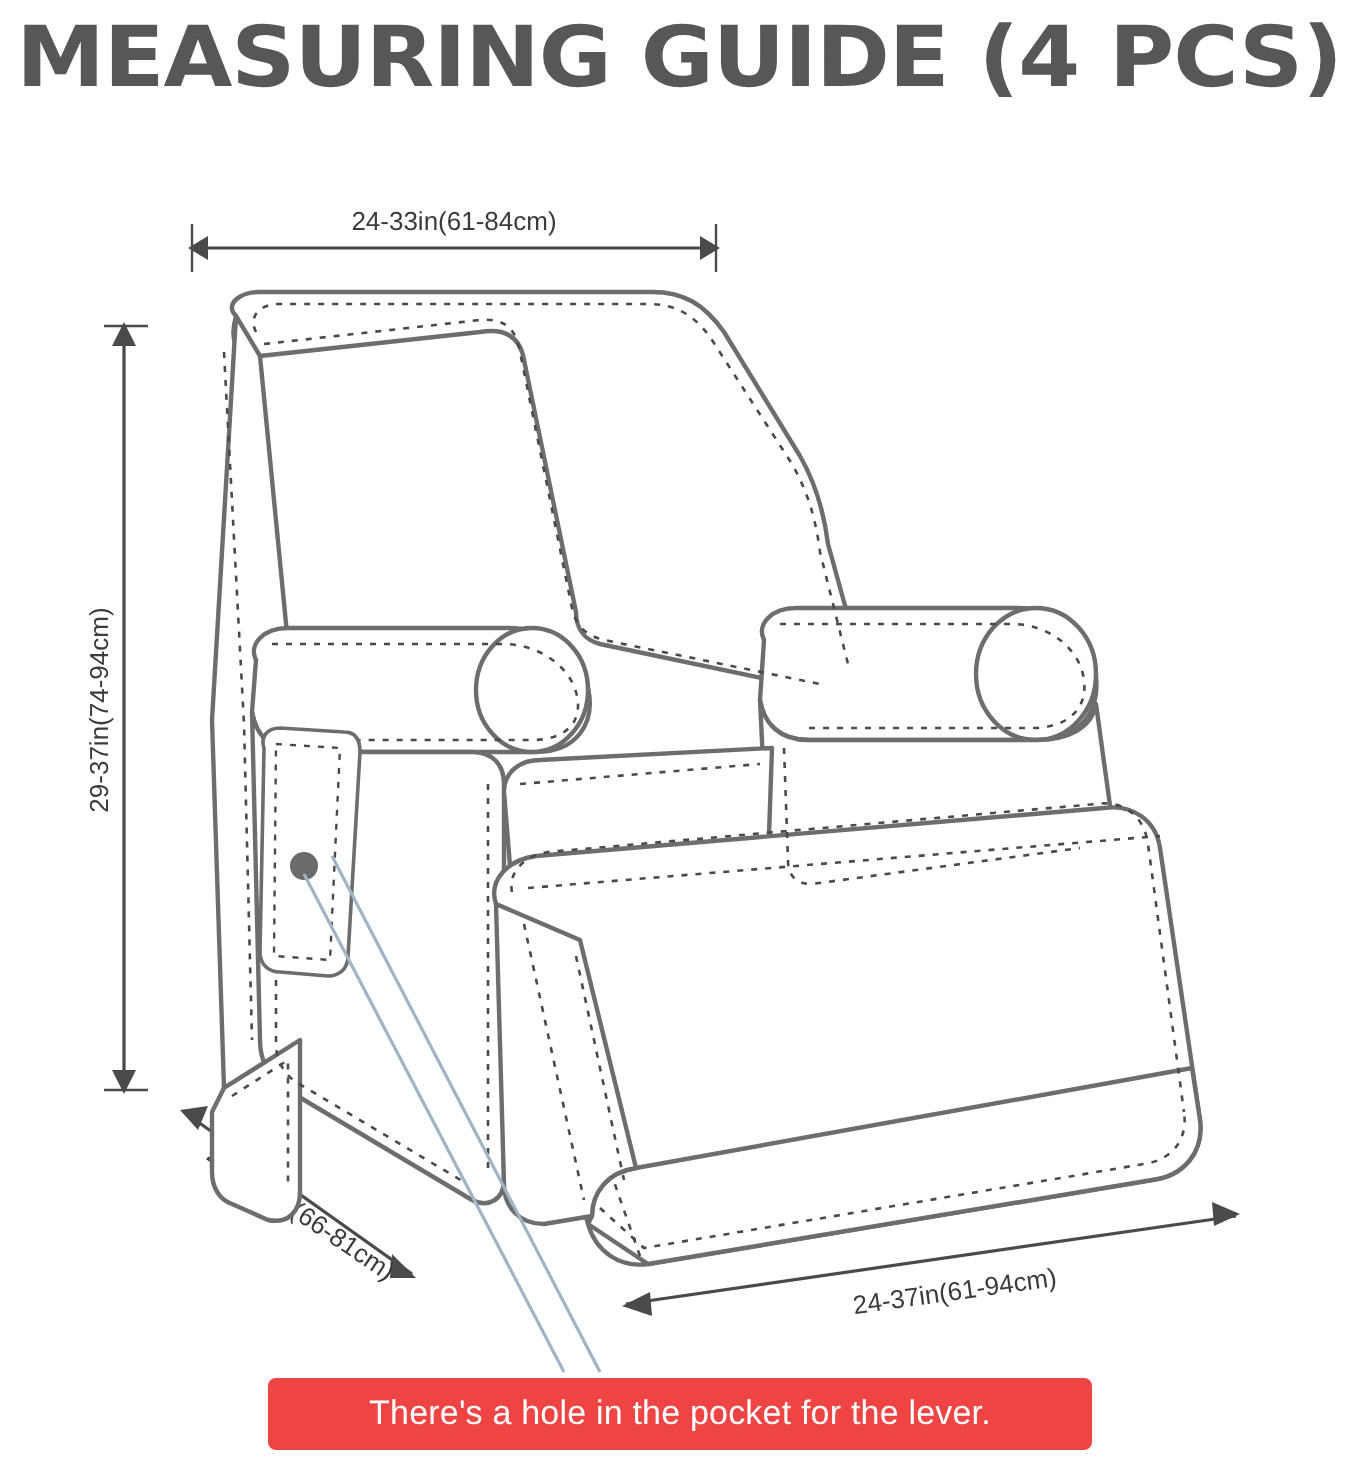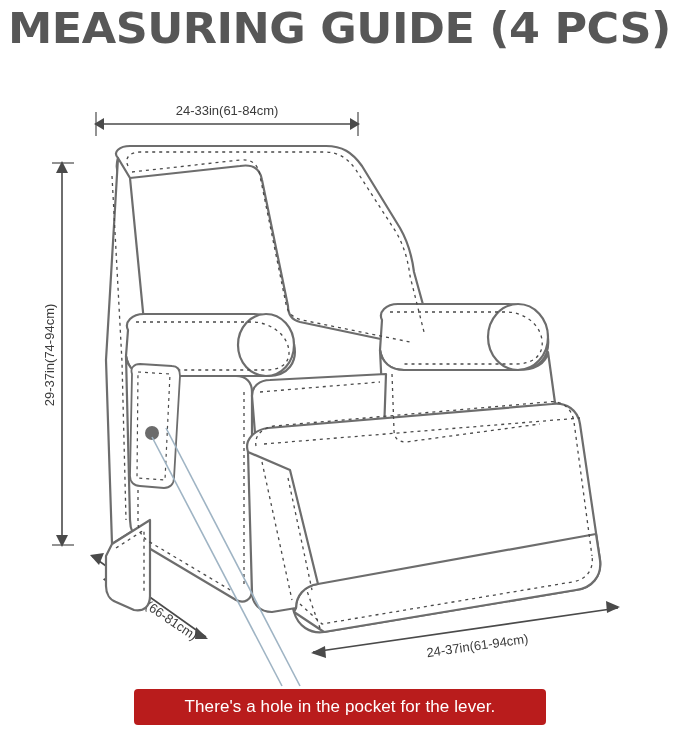--- a/index.html
+++ b/index.html
@@ -47,21 +47,21 @@
     font-family: "Liberation Sans", sans-serif;
     font-size: 13px;
     fill: #3b3b3b;
   }
   .callout-box {
     position: absolute;
     left: 134px;
     top: 689px;
     width: 412px;
     height: 36px;
-    background: #b91c1c;
+    background: #ef4444;
     border-radius: 4px;
     display: flex;
     align-items: center;
     justify-content: center;
   }
   .callout-text {
     color: #ffffff;
     font-family: "Liberation Sans", sans-serif;
     font-size: 17px;
     letter-spacing: 0.1px;

